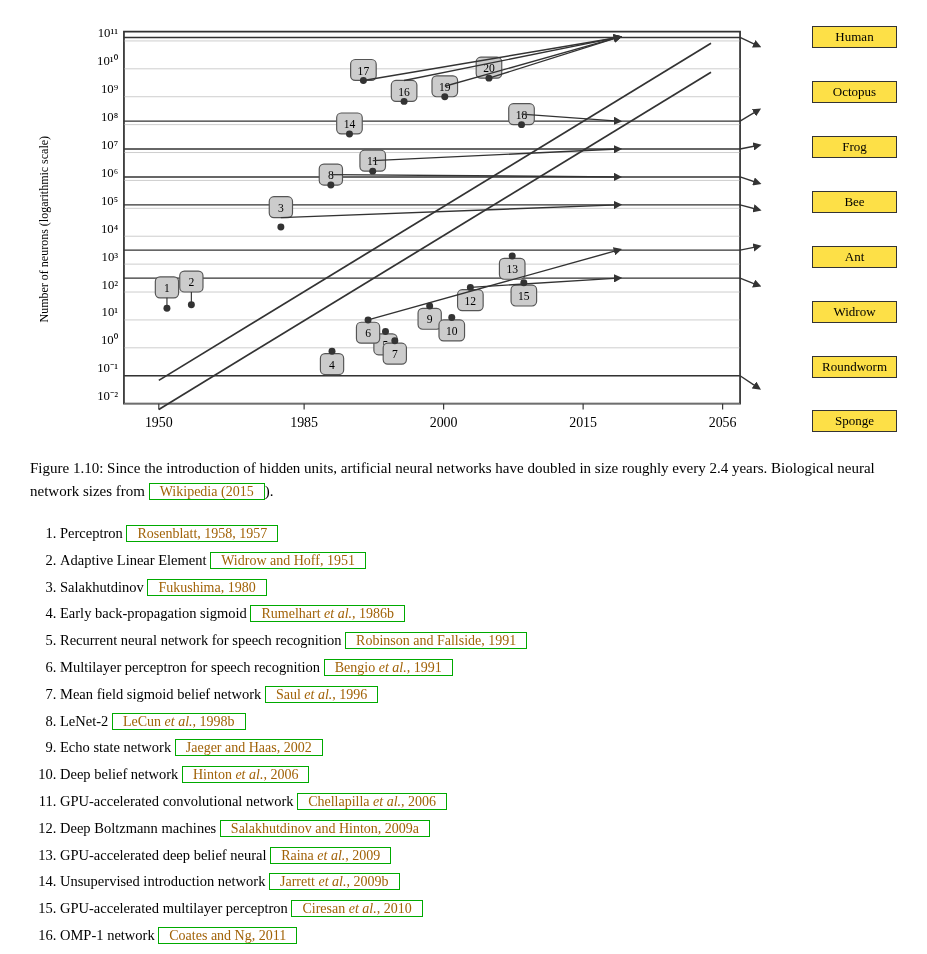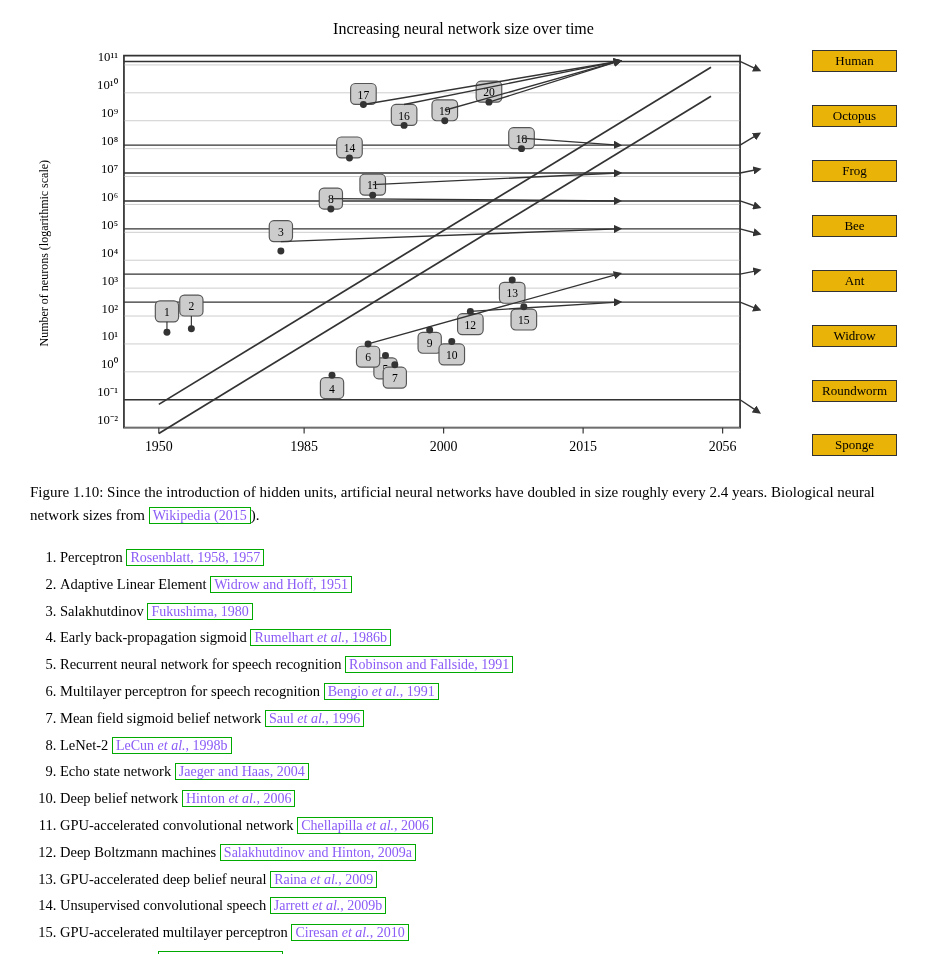--- a/index.html
+++ b/index.html
@@ -37,59 +37,58 @@
       margin-right: 2px;
       display: flex;
       align-items: center;
       justify-content: center;
     }
 
     .bio-label-box {
       border: 1.5px solid #333;
       padding: 2px 6px;
       font-size: 13px;
-      background: #eab308;
+      background: #fde047;
       white-space: nowrap;
       text-align: center;
       margin: 2px 0;
     }
 
     .figure-caption {
       font-size: 15px;
       line-height: 1.55;
       margin-bottom: 18px;
       max-width: 860px;
     }
 
     .figure-caption a, .ref-link {
-      color: #8b5cf6;
+      color: #a16207;
       text-decoration: none;
       border: 1.5px solid #00aa00;
-      padding: 0 3px;
+      padding: 0 10px;
     }
 
     .numbered-list {
       margin-left: 30px;
       line-height: 1.7;
       font-size: 14.5px;
     }
 
     .numbered-list li {
       margin-bottom: 2px;
     }
 
     .ref-link {
       font-size: 14px;
     }
   </style>
 </head>
 <body>
 
 <div class="chart-container">
-  <div class="chart-title">Increasing neural network size over time</div>
   <div style="display:flex; flex-direction:row; width:100%; align-items:stretch;">
 
     <div class="y-label" style="width:28px; font-size:12px;">Number of neurons (logarithmic scale)</div>
 
     <div style="flex:1; position:relative;">
       <svg width="100%" viewBox="0 0 640 360" style="display:block;">
 
         <rect x="55" y="10" width="530" height="320" fill="white" stroke="#333" stroke-width="1.5"></rect>
 
         <g font-size="11" font-family="Times New Roman, serif">
@@ -304,22 +303,22 @@
 
 <ol class="numbered-list">
   <li><span>Perceptron </span><a class="ref-link">Rosenblatt, 1958, 1957</a></li>
   <li><span>Adaptive Linear Element </span><a class="ref-link">Widrow and Hoff, 1951</a></li>
   <li><span>Salakhutdinov </span><a class="ref-link">Fukushima, 1980</a></li>
   <li><span>Early back-propagation sigmoid </span><a class="ref-link">Rumelhart <em>et al.</em>, 1986b</a></li>
   <li><span>Recurrent neural network for speech recognition </span><a class="ref-link">Robinson and Fallside, 1991</a></li>
   <li><span>Multilayer perceptron for speech recognition </span><a class="ref-link">Bengio <em>et al.</em>, 1991</a></li>
   <li><span>Mean field sigmoid belief network </span><a class="ref-link">Saul <em>et al.</em>, 1996</a></li>
   <li><span>LeNet-2 </span><a class="ref-link">LeCun <em>et al.</em>, 1998b</a></li>
-  <li><span>Echo state network </span><a class="ref-link">Jaeger and Haas, 2004</a></li>
+  <li><span>Echo state network </span><a class="ref-link">Jaeger and Haas, 2002</a></li>
   <li><span>Deep belief network </span><a class="ref-link">Hinton <em>et al.</em>, 2006</a></li>
   <li><span>GPU-accelerated convolutional network </span><a class="ref-link">Chellapilla <em>et al.</em>, 2006</a></li>
   <li><span>Deep Boltzmann machines </span><a class="ref-link">Salakhutdinov and Hinton, 2009a</a></li>
   <li><span>GPU-accelerated deep belief neural </span><a class="ref-link">Raina <em>et al.</em>, 2009</a></li>
-  <li><span>Unsupervised convolutional speech </span><a class="ref-link">Jarrett <em>et al.</em>, 2009b</a></li>
+  <li><span>Unsupervised introduction network </span><a class="ref-link">Jarrett <em>et al.</em>, 2009b</a></li>
   <li><span>GPU-accelerated multilayer perceptron </span><a class="ref-link">Ciresan <em>et al.</em>, 2010</a></li>
   <li><span>OMP-1 network </span><a class="ref-link">Coates and Ng, 2011</a></li>
 
 </ol>
 
 </body></html>

